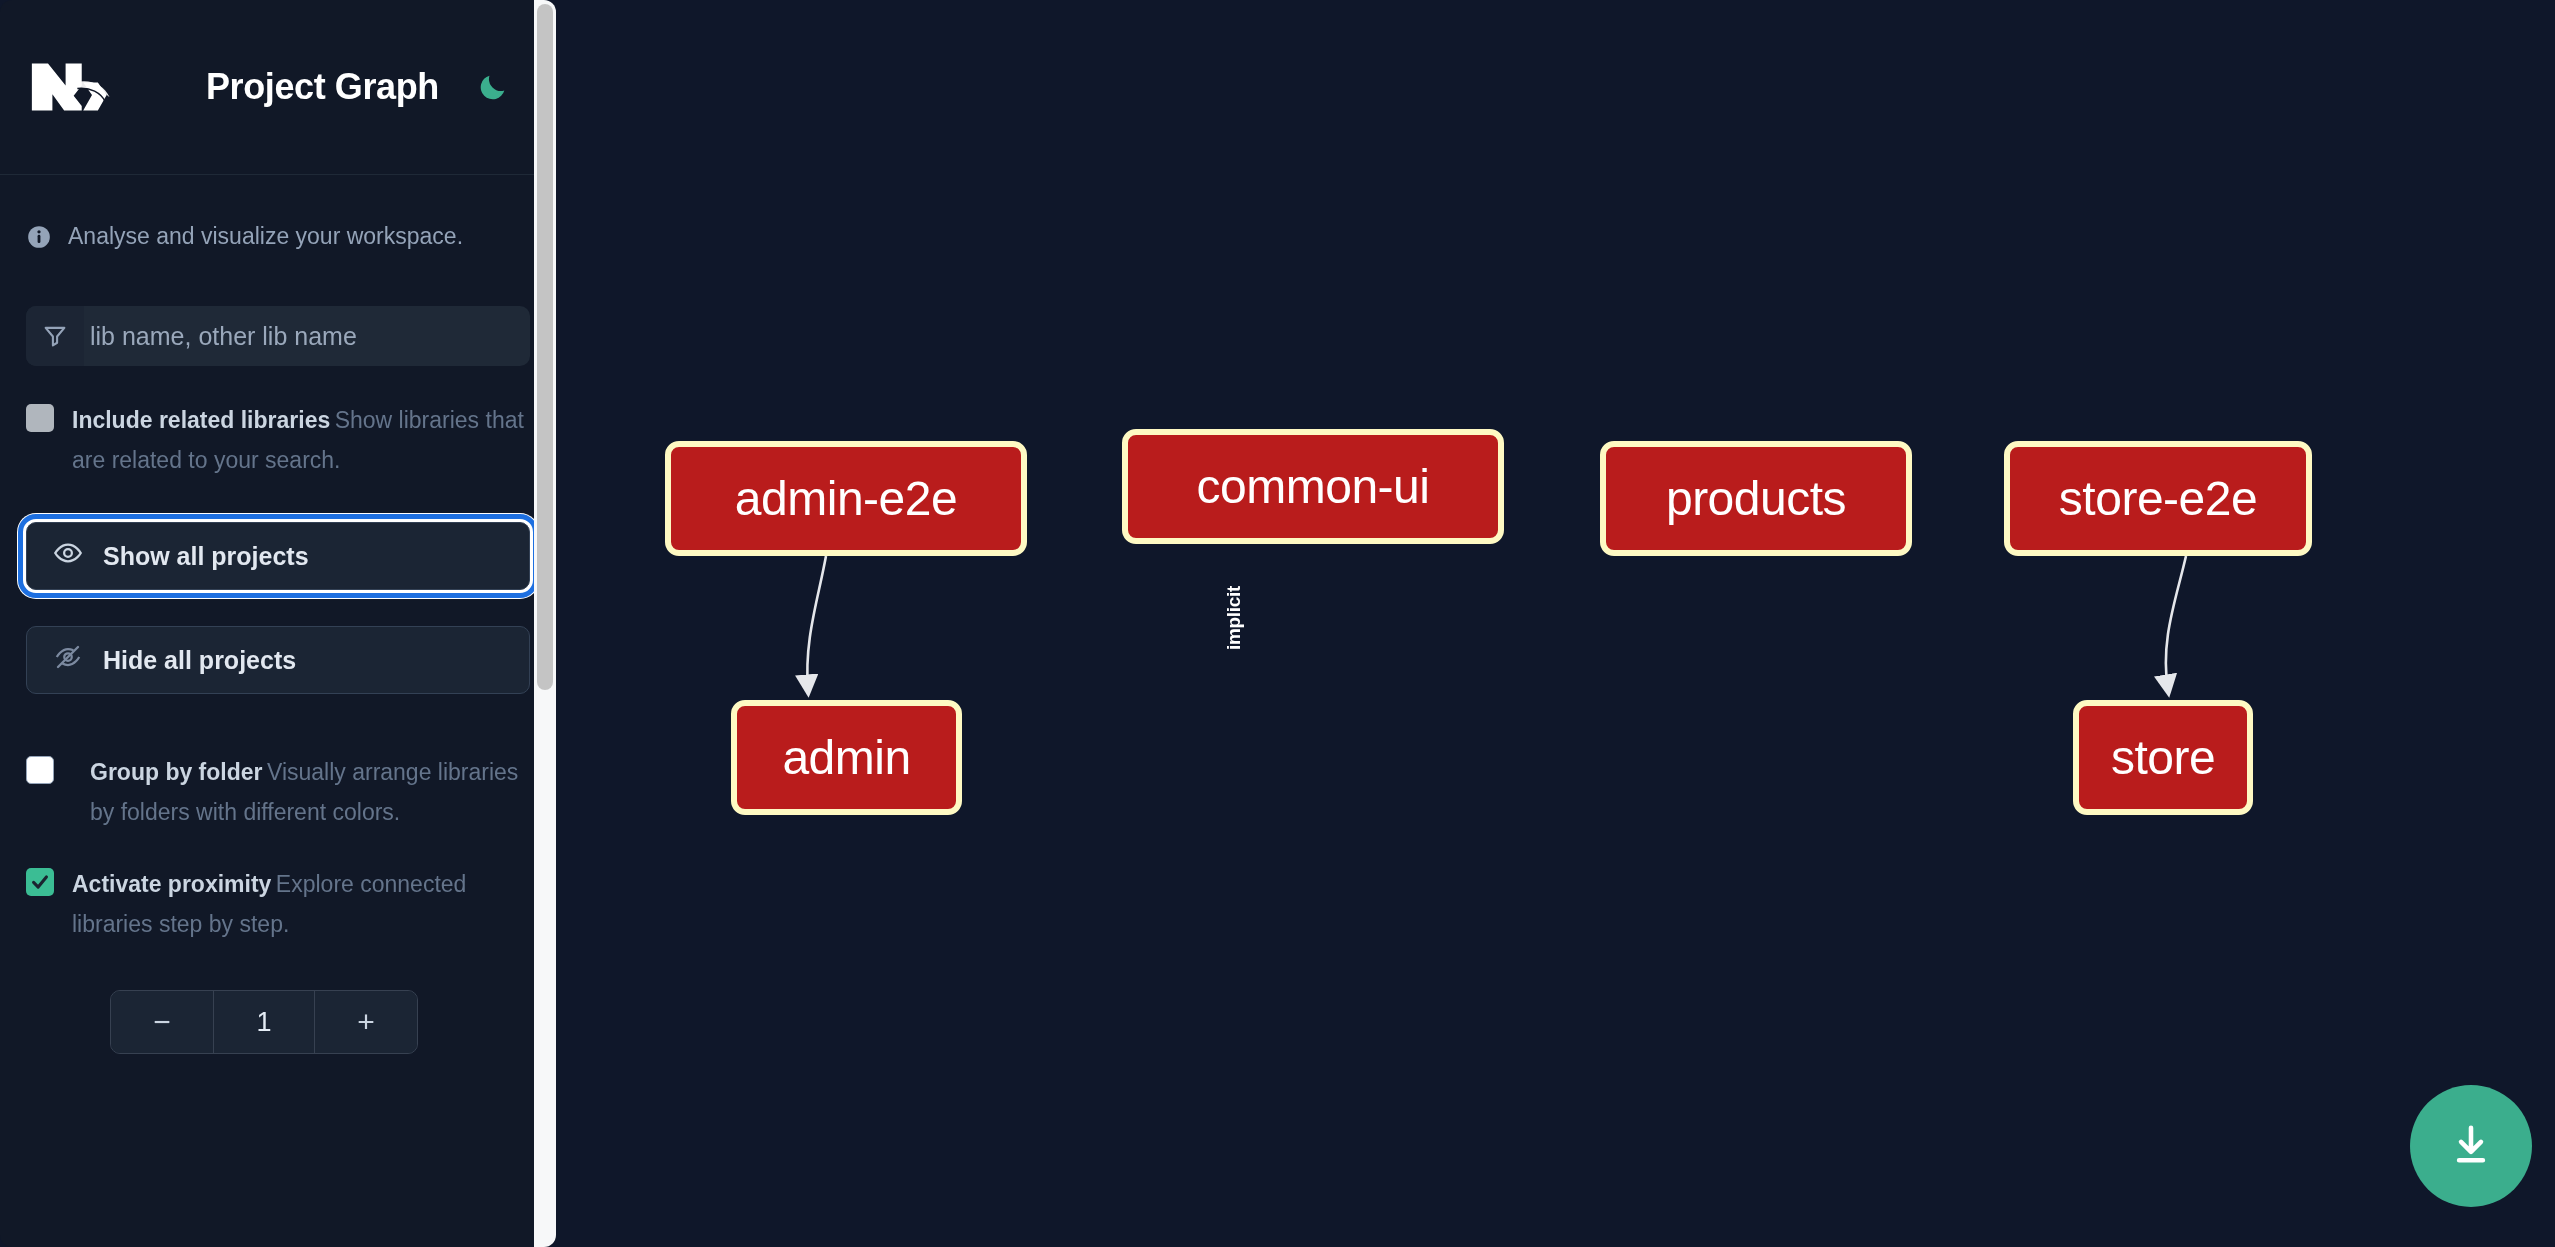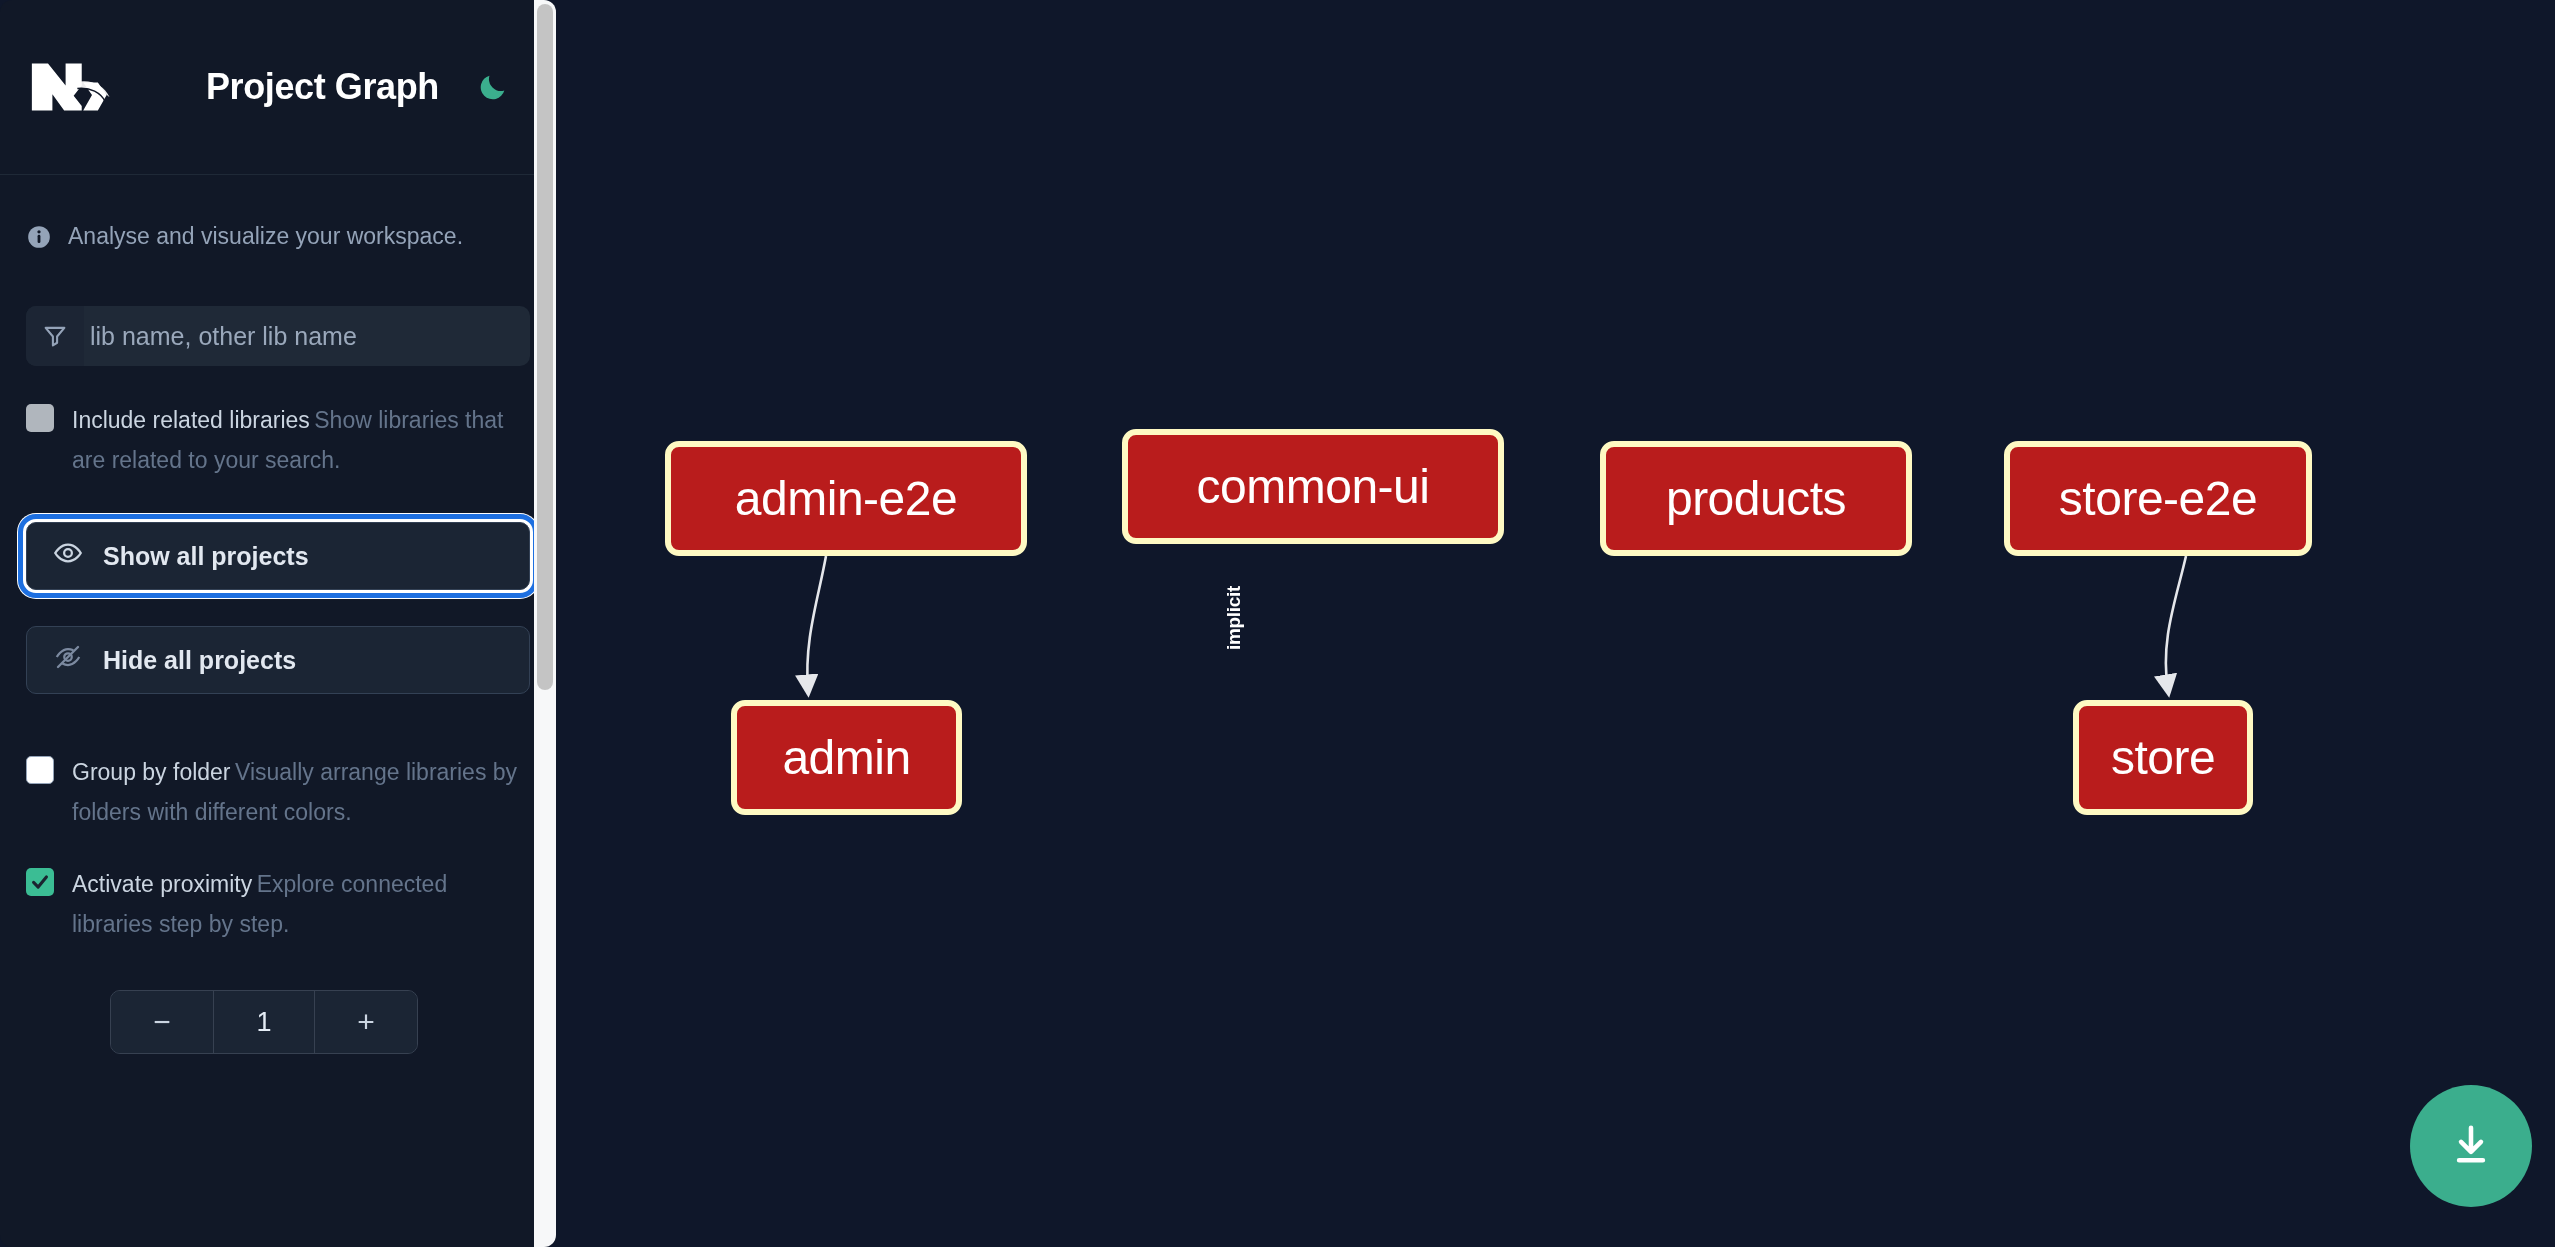--- a/index.html
+++ b/index.html
@@ -61,21 +61,21 @@
   .search-input {
     flex: 1; border: 0; outline: 0; background: transparent;
     color: #cbd5e1; font-size: 25px; font-family: "Liberation Sans", sans-serif;
     padding: 0 6px;
   }
   .search-input::placeholder { color: #9aa8bb; }
 
   .opt-row { display: flex; padding: 0 26px; margin-top: 34px; }
   .opt-row .cb-wrap { flex: 0 0 46px; padding-top: 4px; }
   .opt-texts { flex: 1; }
-  .opt-label { font-size: 23px; font-weight: 400; color: #cbd5e1; line-height: 30px; }
+  .opt-label { font-size: 23px; font-weight: 700; color: #cbd5e1; line-height: 30px; }
   .opt-desc { font-size: 23px; color: #64748b; line-height: 40px; margin-top: 4px; }
 
   .cb {
     width: 28px; height: 28px; border-radius: 5px; display: block;
     position: relative;
   }
   .cb-grey { background: #b0b6bd; }
   .cb-white { background: #ffffff; border: 1px solid #94a3b8; }
   .cb-green { background: #3bbd94; display: flex; align-items: center; justify-content: center; }
 
@@ -237,21 +237,21 @@
               <path fill="none" stroke="#7c8aa0" stroke-width="1.8" d="M3 12s3.6-6.4 9-6.4c1.6 0 3 .4 4.3 1M21 12s-3.6 6.4-9 6.4c-1.7 0-3.2-.5-4.5-1.2"></path>
               <circle cx="12" cy="12" r="3" fill="none" stroke="#7c8aa0" stroke-width="1.8"></circle>
               <path stroke="#7c8aa0" stroke-width="1.9" stroke-linecap="round" d="M4 20 20 4"></path>
             </svg>
           </span>
           <span>Hide all projects</span>
         </button>
       </div>
 
       
-      <div class="opt-row" style="margin-top:58px;">
+      <div class="opt-row" style="margin-top:58px;gap:18px;">
         <span class="cb-wrap">
           <span class="cb cb-white"></span>
         </span>
         <span class="opt-texts">
           <span class="opt-label">Group by folder</span>
           <span class="opt-desc">Visually arrange libraries by folders with different colors.</span>
         </span>
       </div>
 
       

